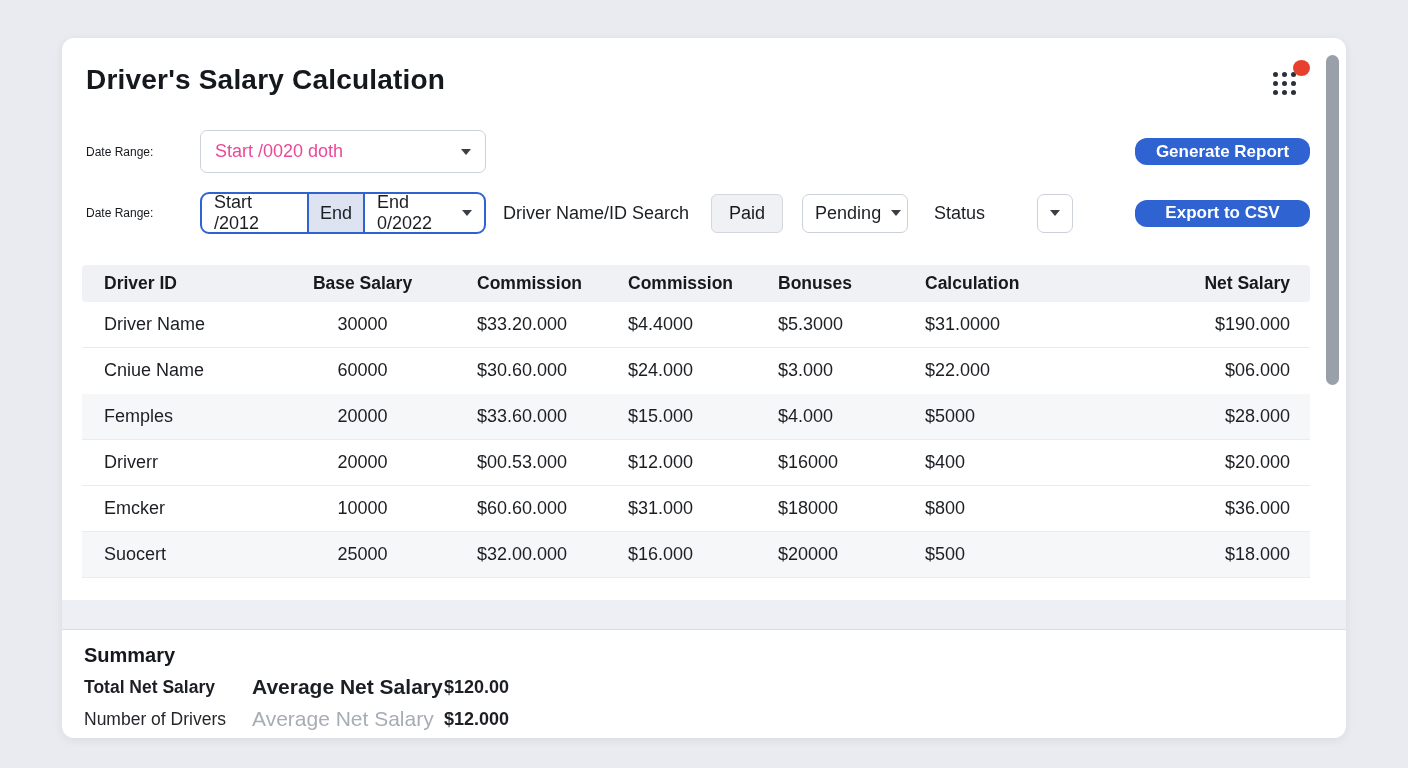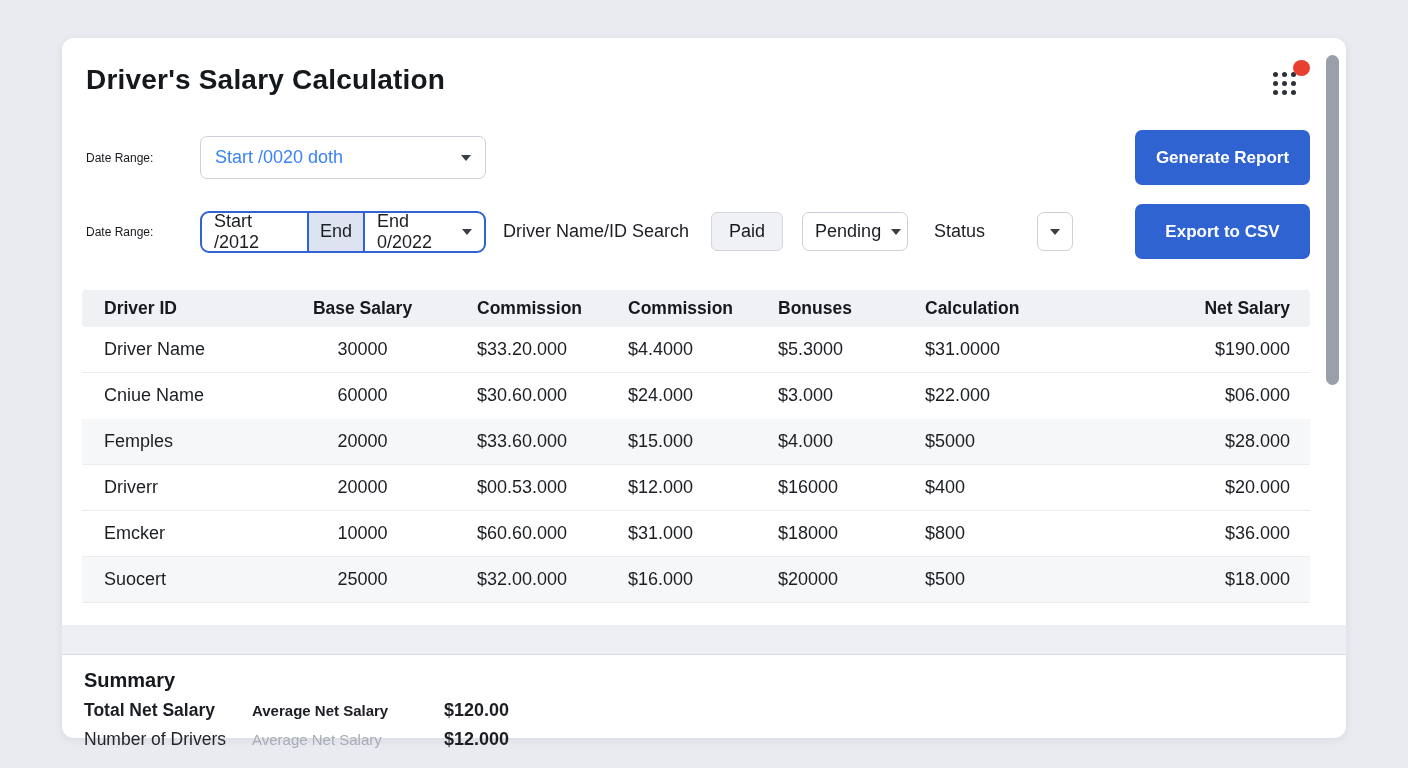--- a/index.html
+++ b/index.html
@@ -31,24 +31,24 @@
   .filter-row { display:flex; align-items:center; }
   .row1 { margin-top:26px; }
   .row2 { margin-top:19px; }
   .f-label { font-size:12px; color:#16191d; width:114px; flex:none; margin-left:4px; }
   .select {
     display:flex; align-items:center; justify-content:space-between;
     height:43px; border:1px solid #ccd0d8; border-radius:7px; background:#fff;
     padding:0 14px; cursor:pointer; font-size:18px;
   }
   .dr-select { width:286px; }
-  .placeholder-text { color:#3b82f6; }
+  .placeholder-text { color:#ec4899; }
   .caret { width:0; height:0; border-left:5px solid transparent; border-right:5px solid transparent; border-top:6px solid #3a3f46; flex:none; margin-left:10px; }
   .btn-primary {
-    height:55px; width:175px; border:none; border-radius:7px;
+    height:27px; width:175px; border:none; border-radius:12px;
     background:#2f63d2; color:#fff; font-size:17px; font-weight:700;
     font-family:inherit; cursor:pointer;margin-left:44px;
   }
   .spacer { flex:1; }
   
   .dr-group {
     display:flex; align-items:stretch; height:42px; width:286px;
     border:2px solid #2f63d2; border-radius:9px; overflow:hidden; background:#fff; cursor:pointer;
   }
   .dr-seg { display:flex; align-items:center; padding:0 12px; font-size:18px; color:#1b1e23; }
@@ -84,21 +84,21 @@
   .cell.c2 { text-align:center; }
   .cell.c3 { padding-left:47px; }
   .cell.c4, .cell.c5, .cell.c6 { padding-left:8px; }
   .cell.c7 { text-align:right; padding-right:20px; }
   
   .band { height:30px; background:#edeff4; border-bottom:1px solid #d9dce2; margin:22px -36px 0 -20px; }
   .summary { padding:14px 0 0 2px; }
   .summary-heading { font-size:20px; font-weight:700; color:#15181c; }
   .summary-row { display:grid; grid-template-columns:168px 192px auto; align-items:center; margin-top:8px; }
   .summary-row .s-a { font-size:17.5px; font-weight:700; }
-  .summary-row .s-b { font-size:15px; font-weight:700; }
+  .summary-row .s-b { font-size:21px; font-weight:700; }
   .summary-row .s-v { font-size:18px; font-weight:700; }
   .summary-row.muted .s-a { font-weight:400; color:#23262b; }
   .summary-row.muted .s-b { font-weight:400; color:#a7acb5; }
 </style>
 </head>
 <body>
 
 <div class="card">
 
   <div class="card-head">

